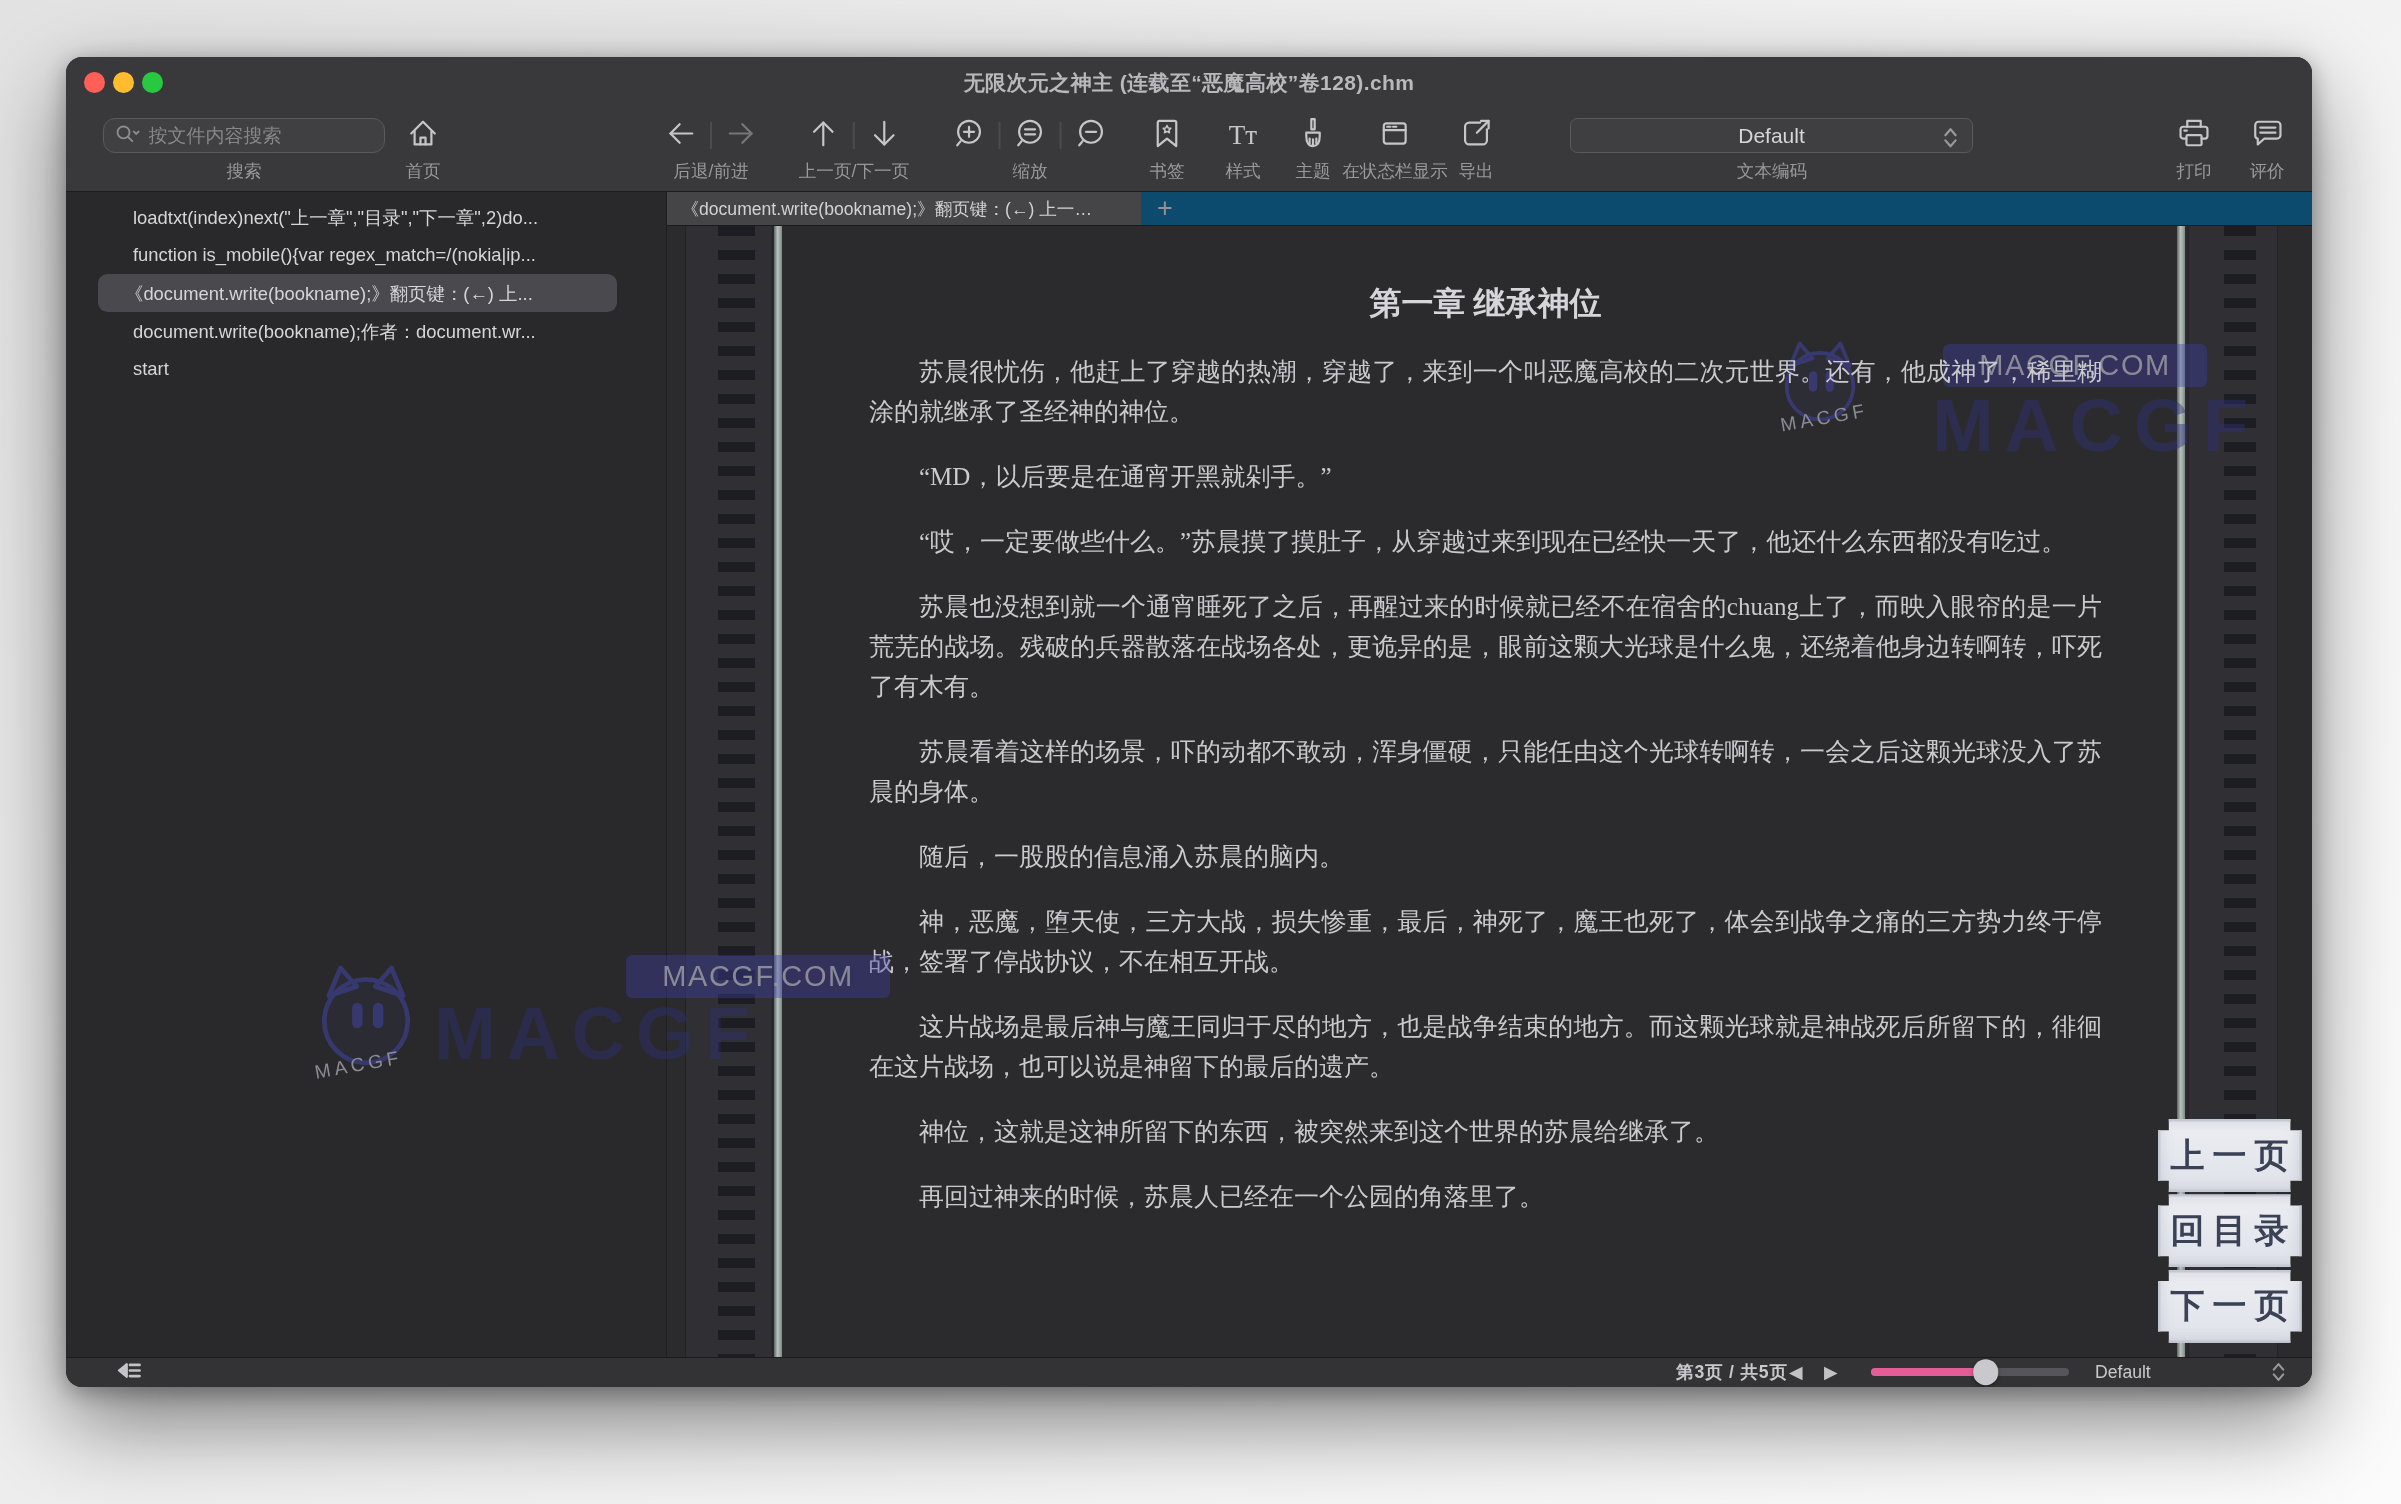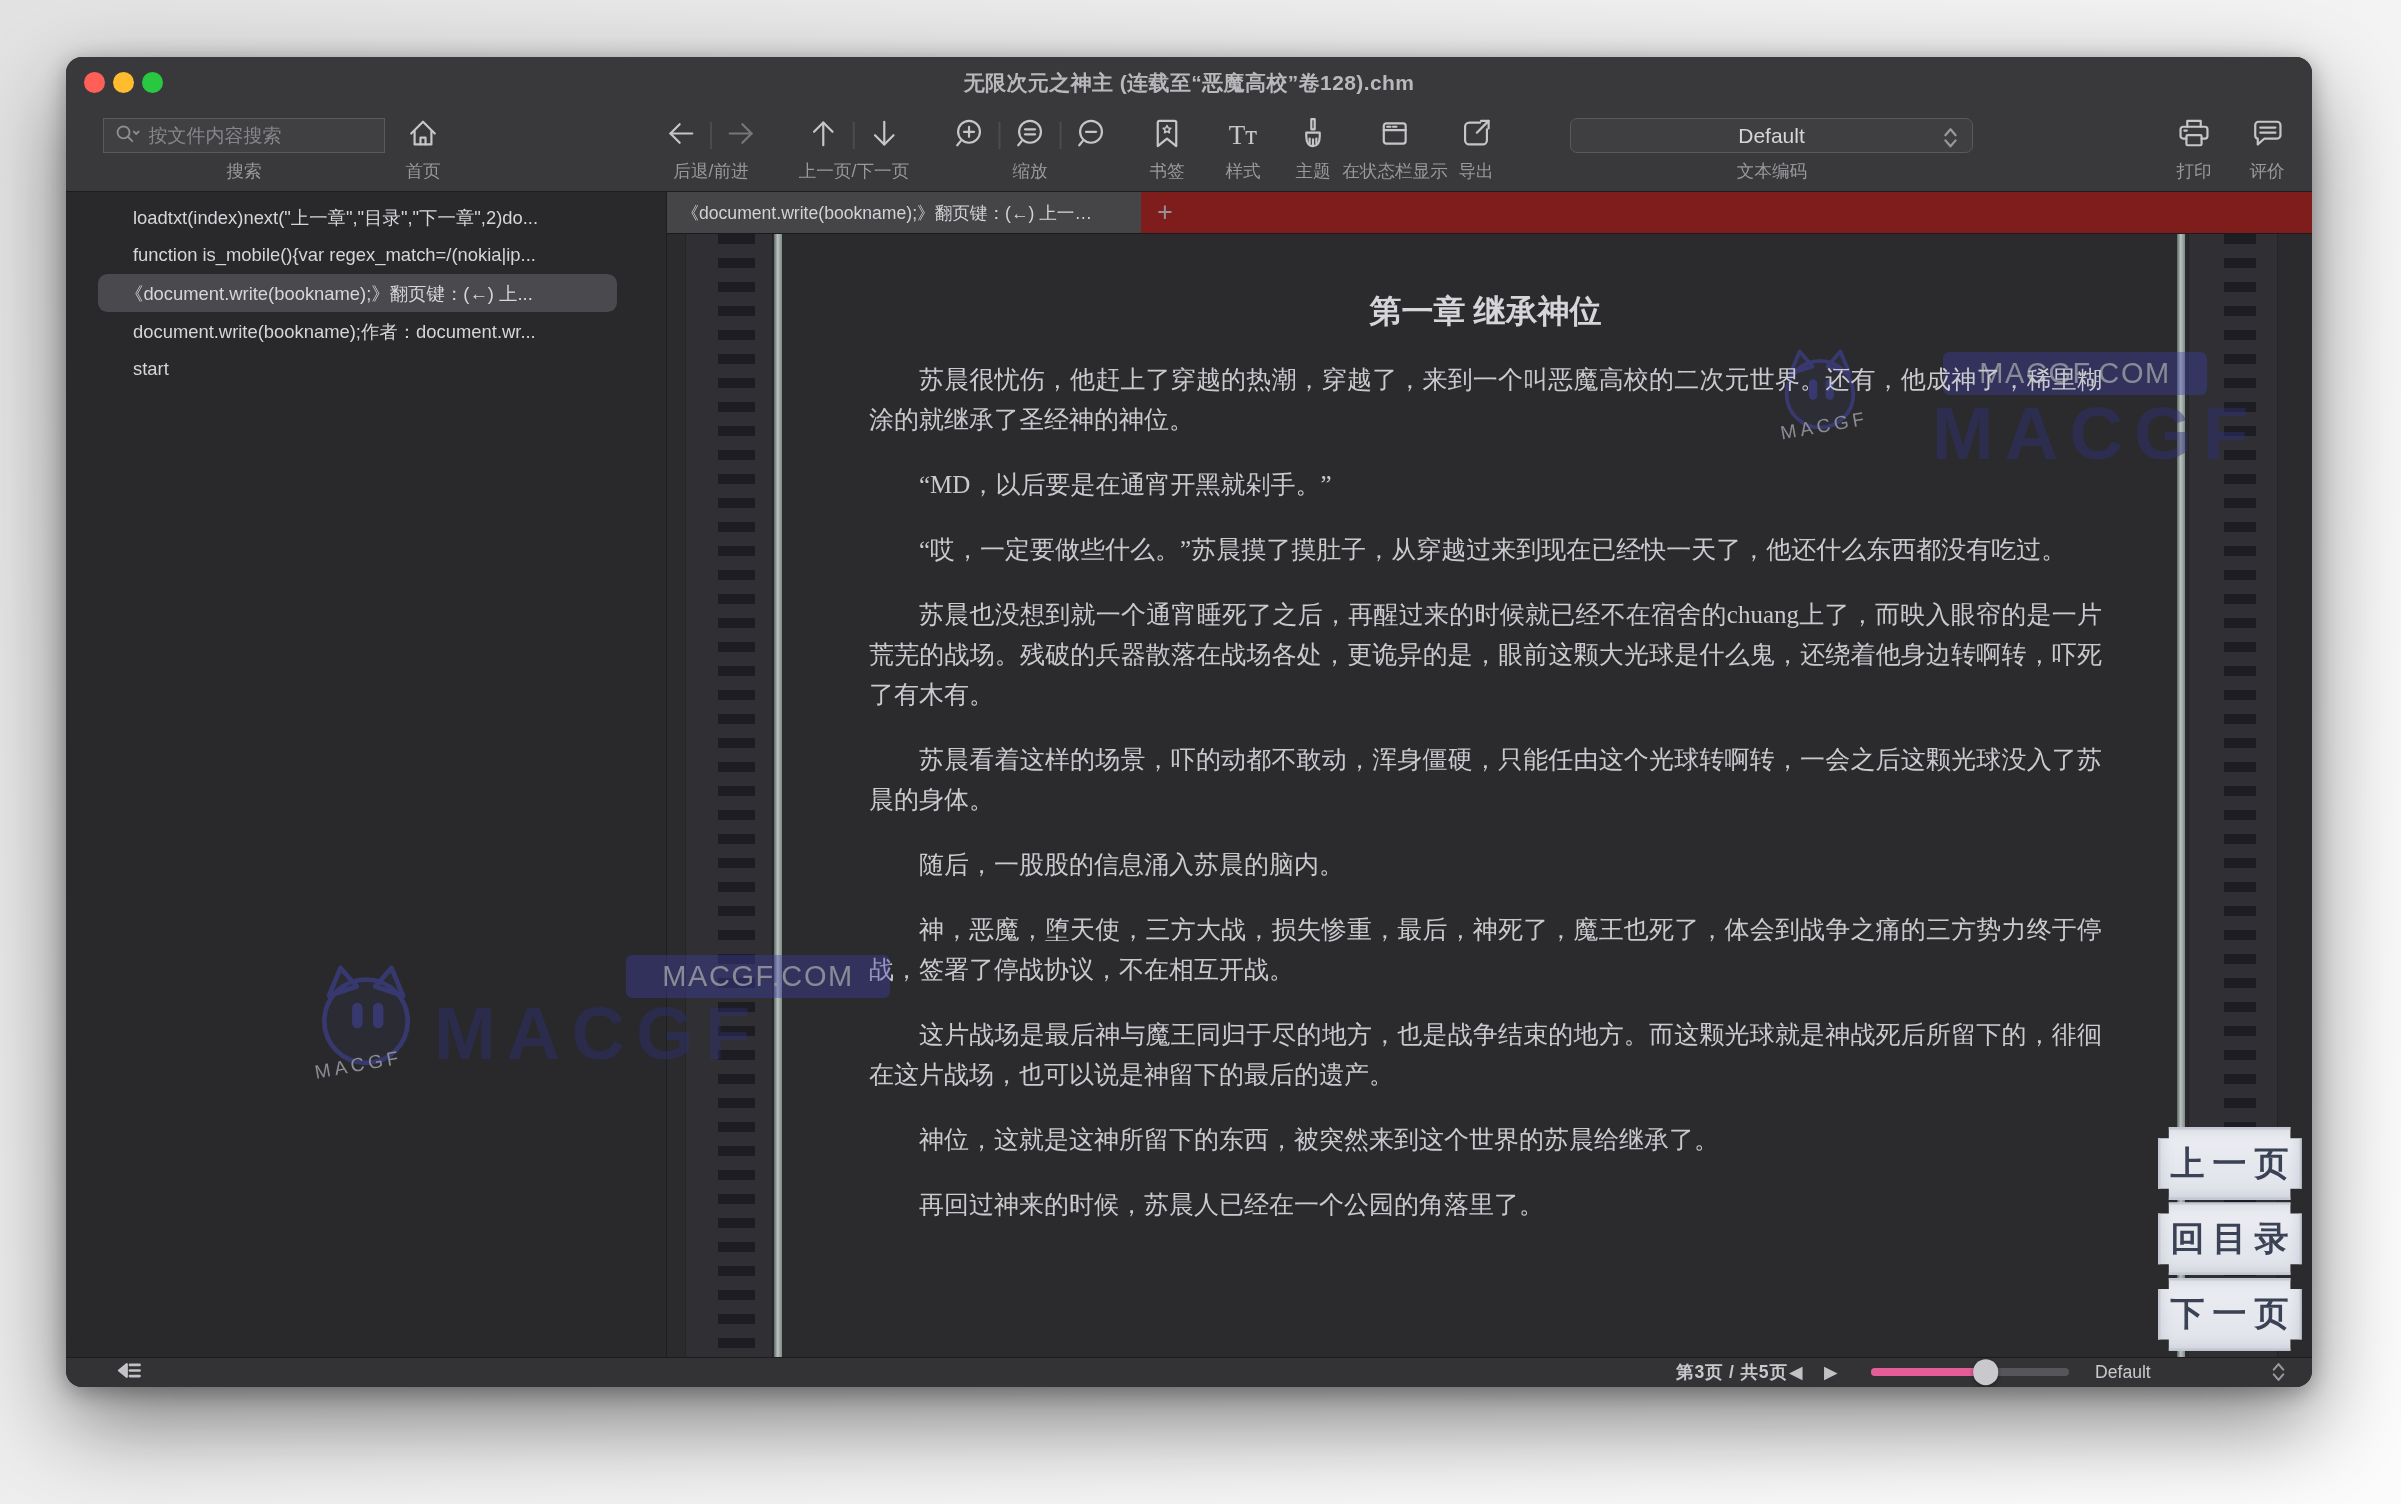--- a/index.html
+++ b/index.html
@@ -35,21 +35,21 @@
   .tgroup { position:absolute; top:4.8px; transform:translateX(-50%); display:flex; flex-direction:column; align-items:center; }
   .trow { height:45px; display:flex; align-items:center; gap:11.2px; }
   .tbtn { background:none; border:none; padding:0; display:flex; align-items:center; justify-content:center; cursor:default; }
   .tbtn svg { stroke:#c6c6ca; fill:none; stroke-width:2.6; stroke-linecap:round; stroke-linejoin:round; }
   .tbtn.dim svg { stroke:#76767b; }
   .tsep { width:1.6px; height:27px; background:#4c4c50; }
   .tlabel { margin-top:1.6px; font-size:17.6px; color:#98989d; white-space:nowrap; }
   .tlabel-abs { position:absolute; top:51px; transform:translateX(-50%); font-size:17.6px; color:#98989d; white-space:nowrap; }
   .search-field {
     position:absolute; left:37px; top:10.4px; width:282px; height:35px;
-    background:rgba(255,255,255,.04); border:1.6px solid #5a5a5e; border-radius:0;
+    background:rgba(255,255,255,.04); border:1.6px solid #5a5a5e; border-radius:12px;
     display:flex; align-items:center; padding:0 9.6px; gap:8px;
   }
   .search-field input {
     background:transparent; border:none; outline:none; width:100%;
     font-size:19px; color:#d8d8dc; font-family:inherit;
   }
   .search-field input::placeholder { color:#86868b; }
   .style-glyph { font-family:"Liberation Serif",serif; color:#c6c6ca; font-size:27px; line-height:1; }
   .enc-select {
     position:absolute; left:1504px; top:10.4px; width:403px; height:35px;
@@ -63,21 +63,21 @@
   
   .sidebar { width:601px; flex:0 0 auto; background:#29292c; border-right:1.6px solid #1e1e20; padding-top:6.4px; position:relative; }
   .side-item {
     height:38px; margin:0 16px 0 40px; width:519px; border-radius:9.6px;
     display:flex; align-items:center; padding-left:27px;
     font-size:18.4px; color:#d6d6da; white-space:nowrap; overflow:hidden;
   }
   .side-item.selected { background:#4a4a4e;margin-left:32px; }
   
   .rightcol { flex:1 1 auto; display:flex; flex-direction:column; background:transparent; min-width:0; }
-  .tabbar { height:42px; flex:0 0 auto; background:#7f1d1d; display:flex; align-items:stretch; border-bottom:1.6px solid #1b1b1d; }
+  .tabbar { height:34px; flex:0 0 auto; background:#0c4a6e; display:flex; align-items:stretch; border-bottom:1.6px solid #1b1b1d; }
   .tab-active {
     width:474px; background:#454548; display:flex; align-items:center;
     padding:0 14.4px; font-size:17.6px; color:#d2d2d6; white-space:nowrap; overflow:hidden;
   }
   .tab-add { width:48px; display:flex; align-items:center; justify-content:center; font-size:27px; color:#929296; background:transparent; border:none; }
   
   .content { flex:1 1 auto; position:relative; overflow:hidden; background:transparent; }
   .frame-col { position:absolute; top:0; bottom:0; background:#2f2f34; }
   .frame-col .stitches { position:absolute; top:0; bottom:0;
     background:repeating-linear-gradient(180deg, rgba(10,10,18,.5) 0 9.6px, transparent 9.6px 24px); }

